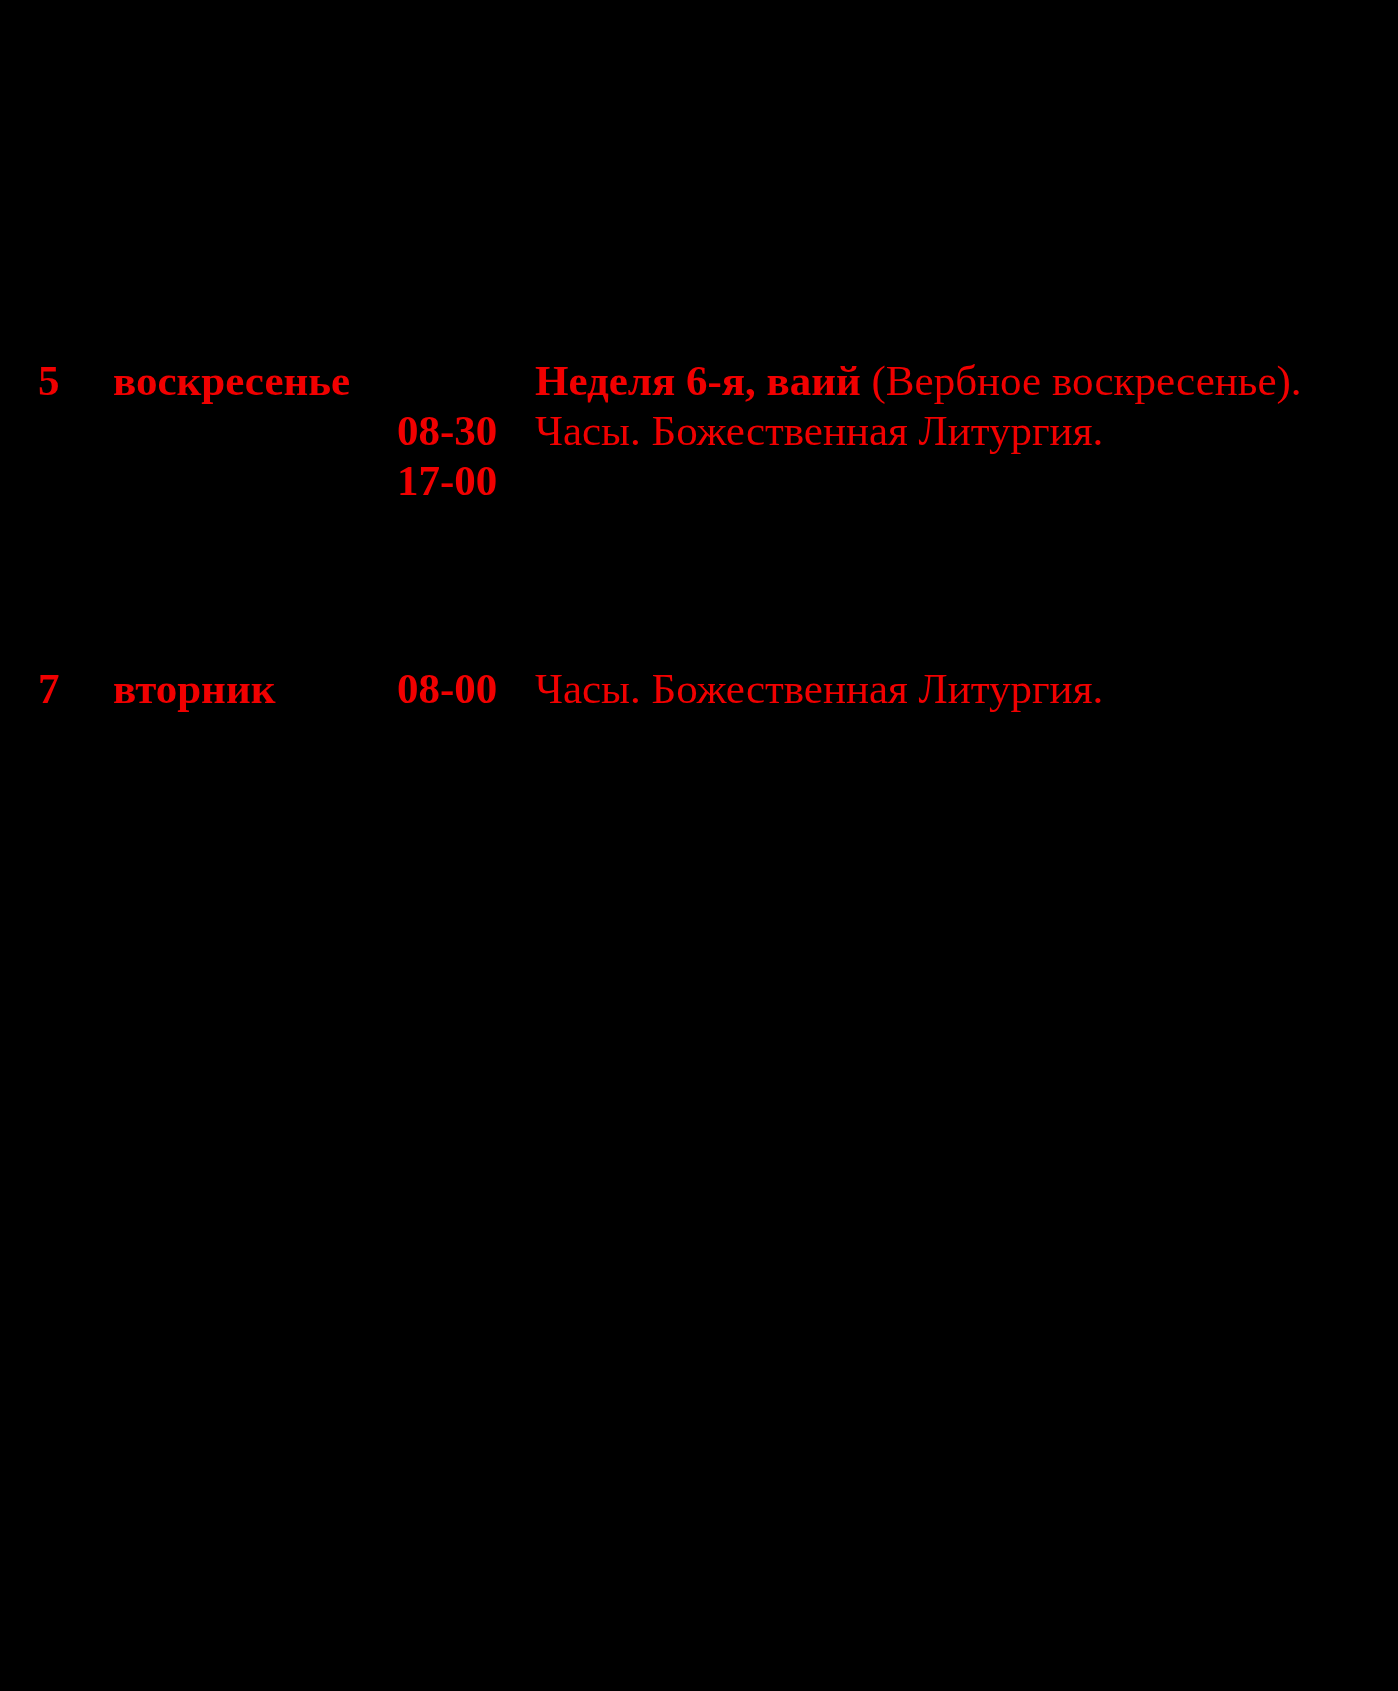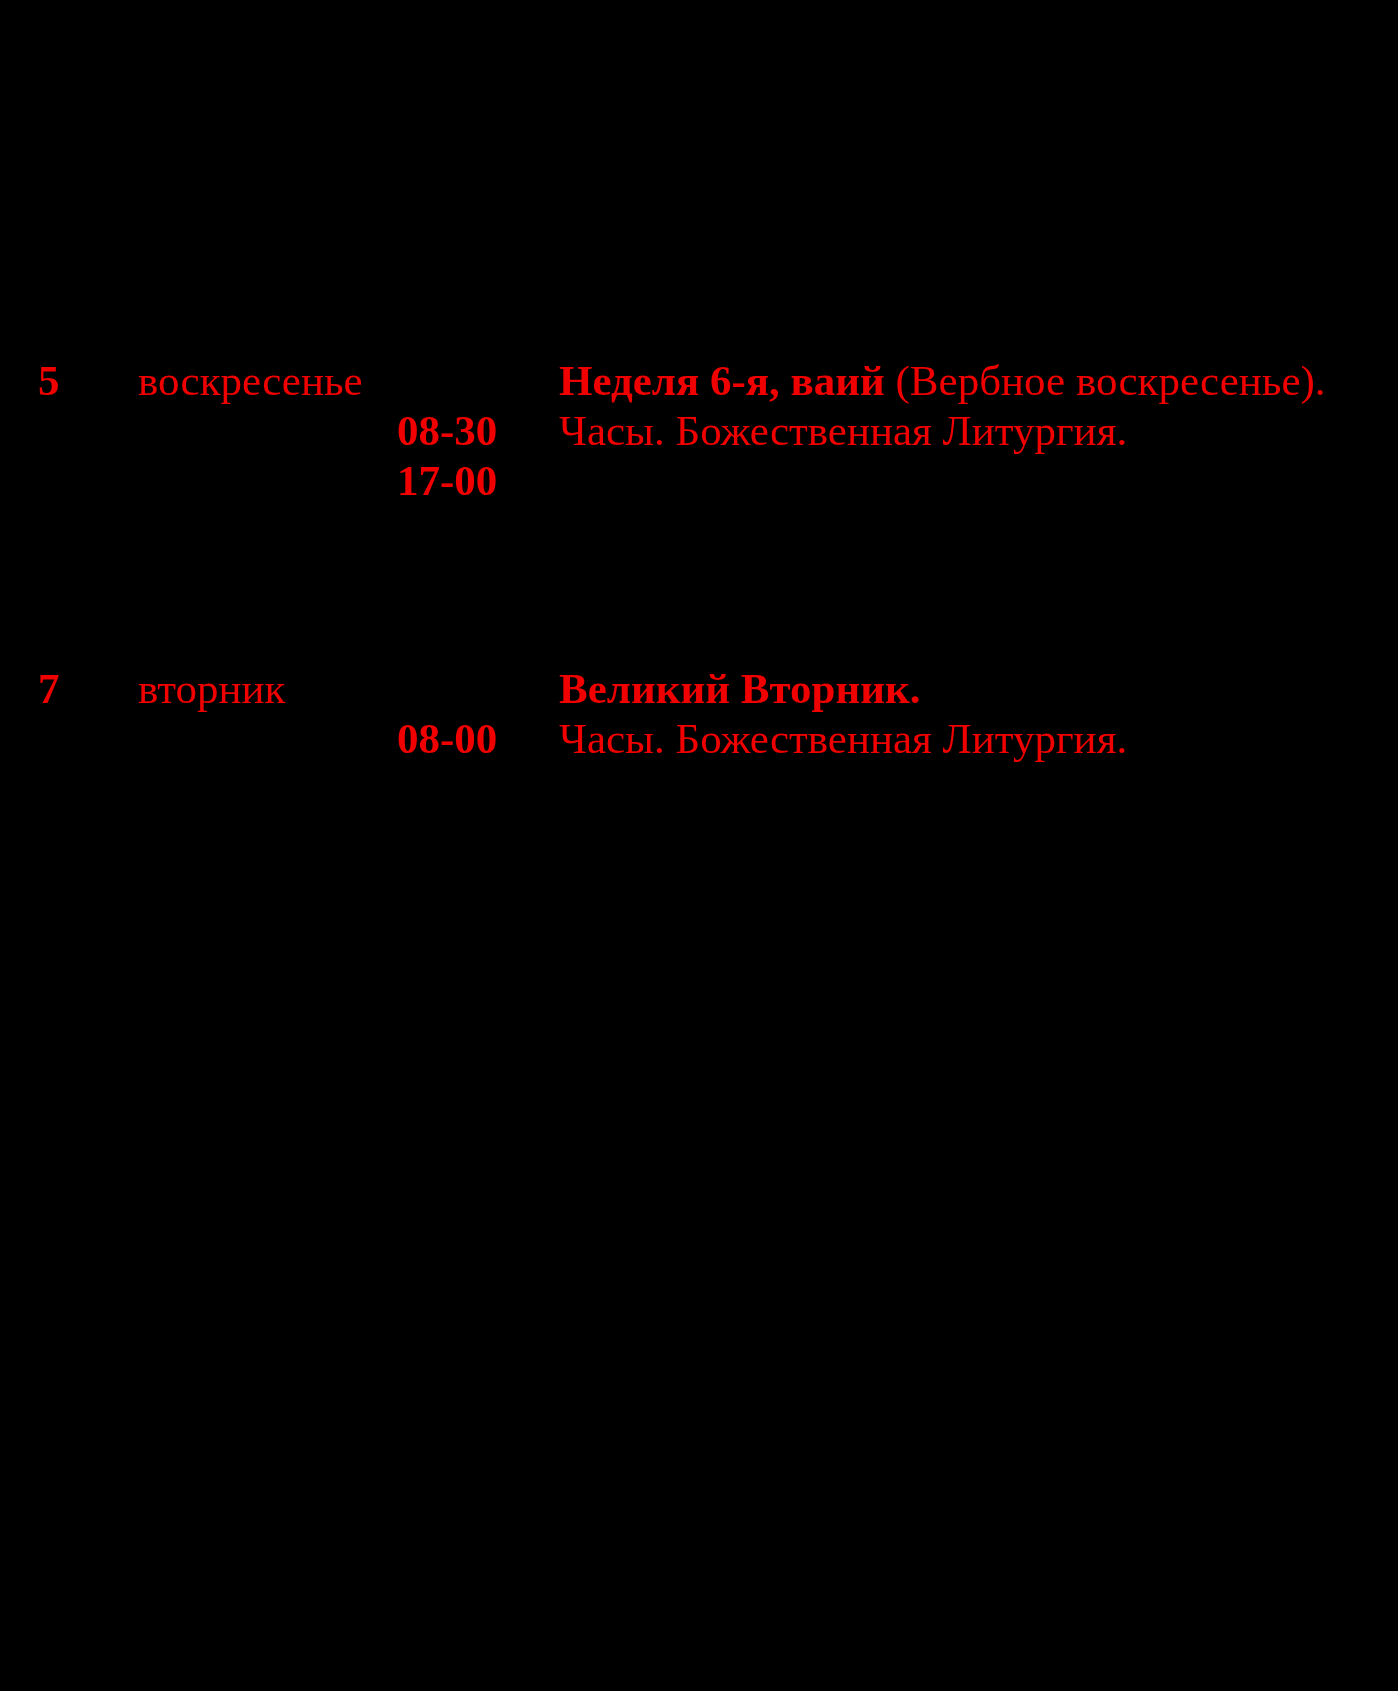--- a/index.html
+++ b/index.html
@@ -31,30 +31,28 @@
     padding-left: 38px;
   }
   .entry + .entry {
     margin-top: 158px;
   }
   .day-number {
     font-weight: 700;
     white-space: nowrap;
   }
   .weekday {
-    font-weight: 400;
+    font-weight: 700;
     white-space: nowrap;
-    margin-left: 25px;
   }
   .lines { }
   .line {
     display: grid;
     grid-template-columns: 138px 1fr;
     white-space: nowrap;
-    gap: 24px;
   }
   .time {
     font-weight: 700;
   }
   .desc { }
   .desc .bold {
     font-weight: 700;
   }
   .desc .regular {
     font-weight: 400;
@@ -83,24 +81,20 @@
   <div class="line">
     <span class="time">17-00</span>
   </div>
 </div>
   </div>
 
   <div class="entry">
     <div class="day-number">7</div>
     <div class="weekday">вторник</div>
     <div class="lines">
-  <div class="line">
-    <span class="time"></span>
-    <span class="desc"><span class="bold">Великий Вторник.</span><span class="regular"></span></span>
-  </div>
 
   <div class="line">
     <span class="time"></span>
   </div>
 
   <div class="line">
     <span class="time">08-00</span>
     <span class="desc"><span class="bold"></span><span class="regular">Часы. Божественная Литургия.</span></span>
   </div>
 </div>

